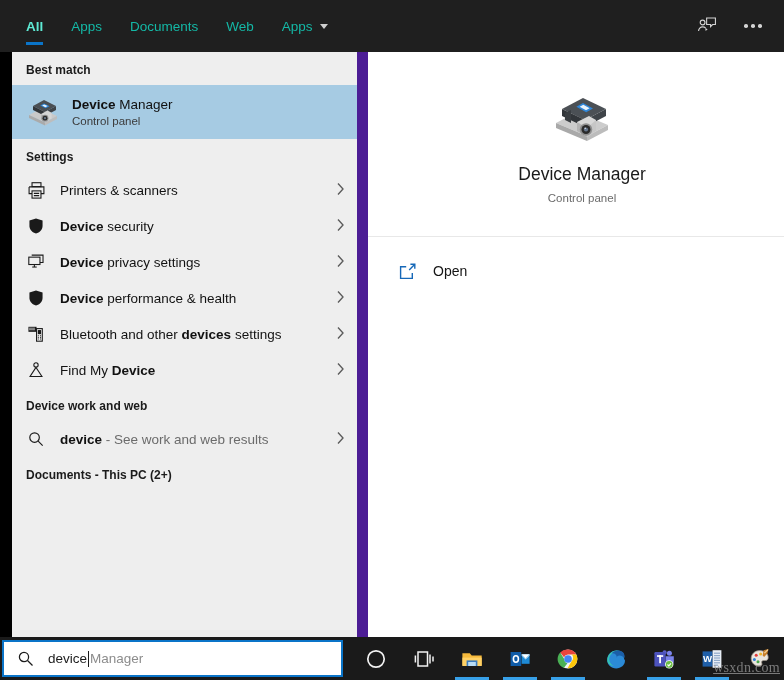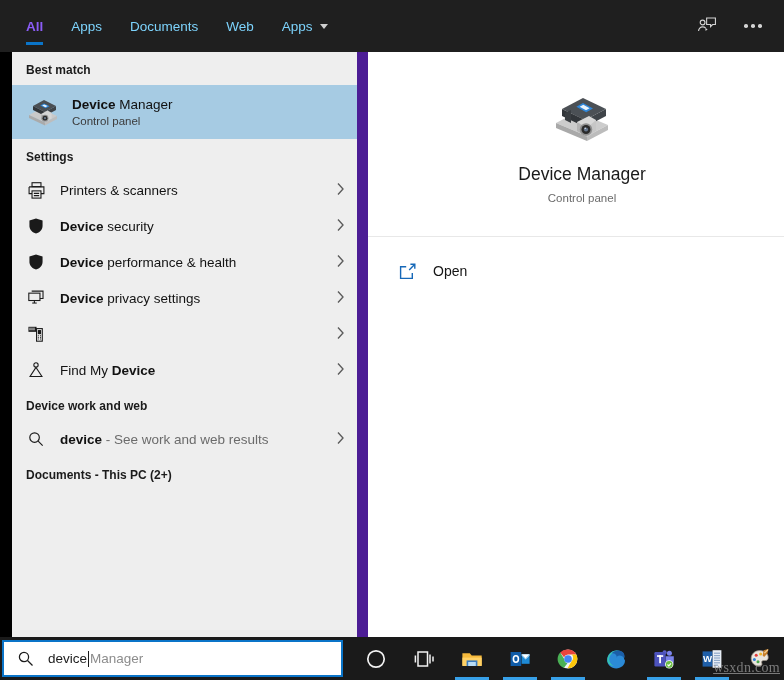--- a/index.html
+++ b/index.html
@@ -16,24 +16,24 @@
     position: absolute; left: 0; top: 0; width: 784px; height: 52px;
     background: #1f1f1f;
     display: flex; align-items: flex-start;
   }
   .tabs { display: flex; align-items: center; height: 52px; padding-left: 12px; }
   .tab {
     position: relative;
     height: 52px;
     padding: 0 14px;
     display: flex; align-items: center; justify-content: center;
-    color: #7dd3fc; font-size: 13.5px;
+    color: #14b8a6; font-size: 13.5px;
     cursor: default;
   }
-  .tab.active { color: #8b5cf6; font-weight: bold; }
+  .tab.active { color: #5eead4; font-weight: bold; }
   .tab.active .tab-underline {
     position: absolute; bottom: 7px; left: 14px; right: 14px;
     height: 3px; background: #0a74c8; border-radius: 0;
   }
   .tab .caret {
     display: inline-block; margin-left: 7px;
     width: 0; height: 0;
     border-left: 4.5px solid transparent;
     border-right: 4.5px solid transparent;
     border-top: 5px solid #cfcfcf;
@@ -253,42 +253,42 @@
         <span class="rlabel"><b>Device</b><span> security</span></span>
         <span class="chev">
           <svg class="chev-svg" viewBox="0 0 9 14" fill="none" stroke="#5a5a5a" stroke-width="1.35">
               <path d="M2 1.5L7 7l-5 5.5"></path>
             </svg>
         </span>
       </div>
 
       <div class="row">
         <span class="ricon">
-          <svg viewBox="0 0 20 20" width="18" height="18">
-            <path d="M10 1.6L17.3 4v6.1c0 4.2-3.3 7.2-7.3 8.3-4-1.1-7.3-4.1-7.3-8.3V4z" fill="#1a1a1a"></path>
-          </svg>
-        </span>
-        <span class="rlabel"><b>Device</b><span> performance &amp; health</span></span>
-        <span class="chev">
-          <svg class="chev-svg" viewBox="0 0 9 14" fill="none" stroke="#5a5a5a" stroke-width="1.35">
-              <path d="M2 1.5L7 7l-5 5.5"></path>
-            </svg>
-        </span>
-      </div>
-
-      <div class="row">
-        <span class="ricon">
           <svg viewBox="0 0 20 20" width="18" height="18" fill="none" stroke="#1a1a1a" stroke-width="1.2">
             <rect x="2" y="4.6" width="12.4" height="8.2"></rect>
             <path d="M5.2 2.4h12.6v8.2h-3.4"></path>
             <path d="M5.8 15.6h5"></path>
             <path d="M8.2 12.8v2.8"></path>
           </svg>
         </span>
         <span class="rlabel"><b>Device</b><span> privacy settings</span></span>
+        <span class="chev">
+          <svg class="chev-svg" viewBox="0 0 9 14" fill="none" stroke="#5a5a5a" stroke-width="1.35">
+              <path d="M2 1.5L7 7l-5 5.5"></path>
+            </svg>
+        </span>
+      </div>
+
+      <div class="row">
+        <span class="ricon">
+          <svg viewBox="0 0 20 20" width="18" height="18">
+            <path d="M10 1.6L17.3 4v6.1c0 4.2-3.3 7.2-7.3 8.3-4-1.1-7.3-4.1-7.3-8.3V4z" fill="#1a1a1a"></path>
+          </svg>
+        </span>
+        <span class="rlabel"><b>Device</b><span> performance &amp; health</span></span>
         <span class="chev">
           <svg class="chev-svg" viewBox="0 0 9 14" fill="none" stroke="#5a5a5a" stroke-width="1.35">
               <path d="M2 1.5L7 7l-5 5.5"></path>
             </svg>
         </span>
       </div>
 
       <div class="row">
         <span class="ricon">
           <svg viewBox="0 0 20 20" width="18" height="18">
@@ -306,20 +306,21 @@
             <g fill="#1a1a1a">
               <rect x="12" y="11.4" width="1.1" height="1.1"></rect>
                 <rect x="14.4" y="11.4" width="1.1" height="1.1"></rect>
               <rect x="12" y="13.2" width="1.1" height="1.1"></rect>
                 <rect x="14.4" y="13.2" width="1.1" height="1.1"></rect>
               <rect x="12" y="15" width="1.1" height="1.1"></rect>
                 <rect x="14.4" y="15" width="1.1" height="1.1"></rect>
             </g>
           </svg>
         </span>
+        <span class="rlabel"><span>Bluetooth and other </span><b>devices</b><span> settings</span></span>
         <span class="chev">
           <svg class="chev-svg" viewBox="0 0 9 14" fill="none" stroke="#5a5a5a" stroke-width="1.35">
               <path d="M2 1.5L7 7l-5 5.5"></path>
             </svg>
         </span>
       </div>
 
       <div class="row">
         <span class="ricon">
           <svg viewBox="0 0 20 20" width="18" height="18" fill="none" stroke="#1a1a1a" stroke-width="1.2">

